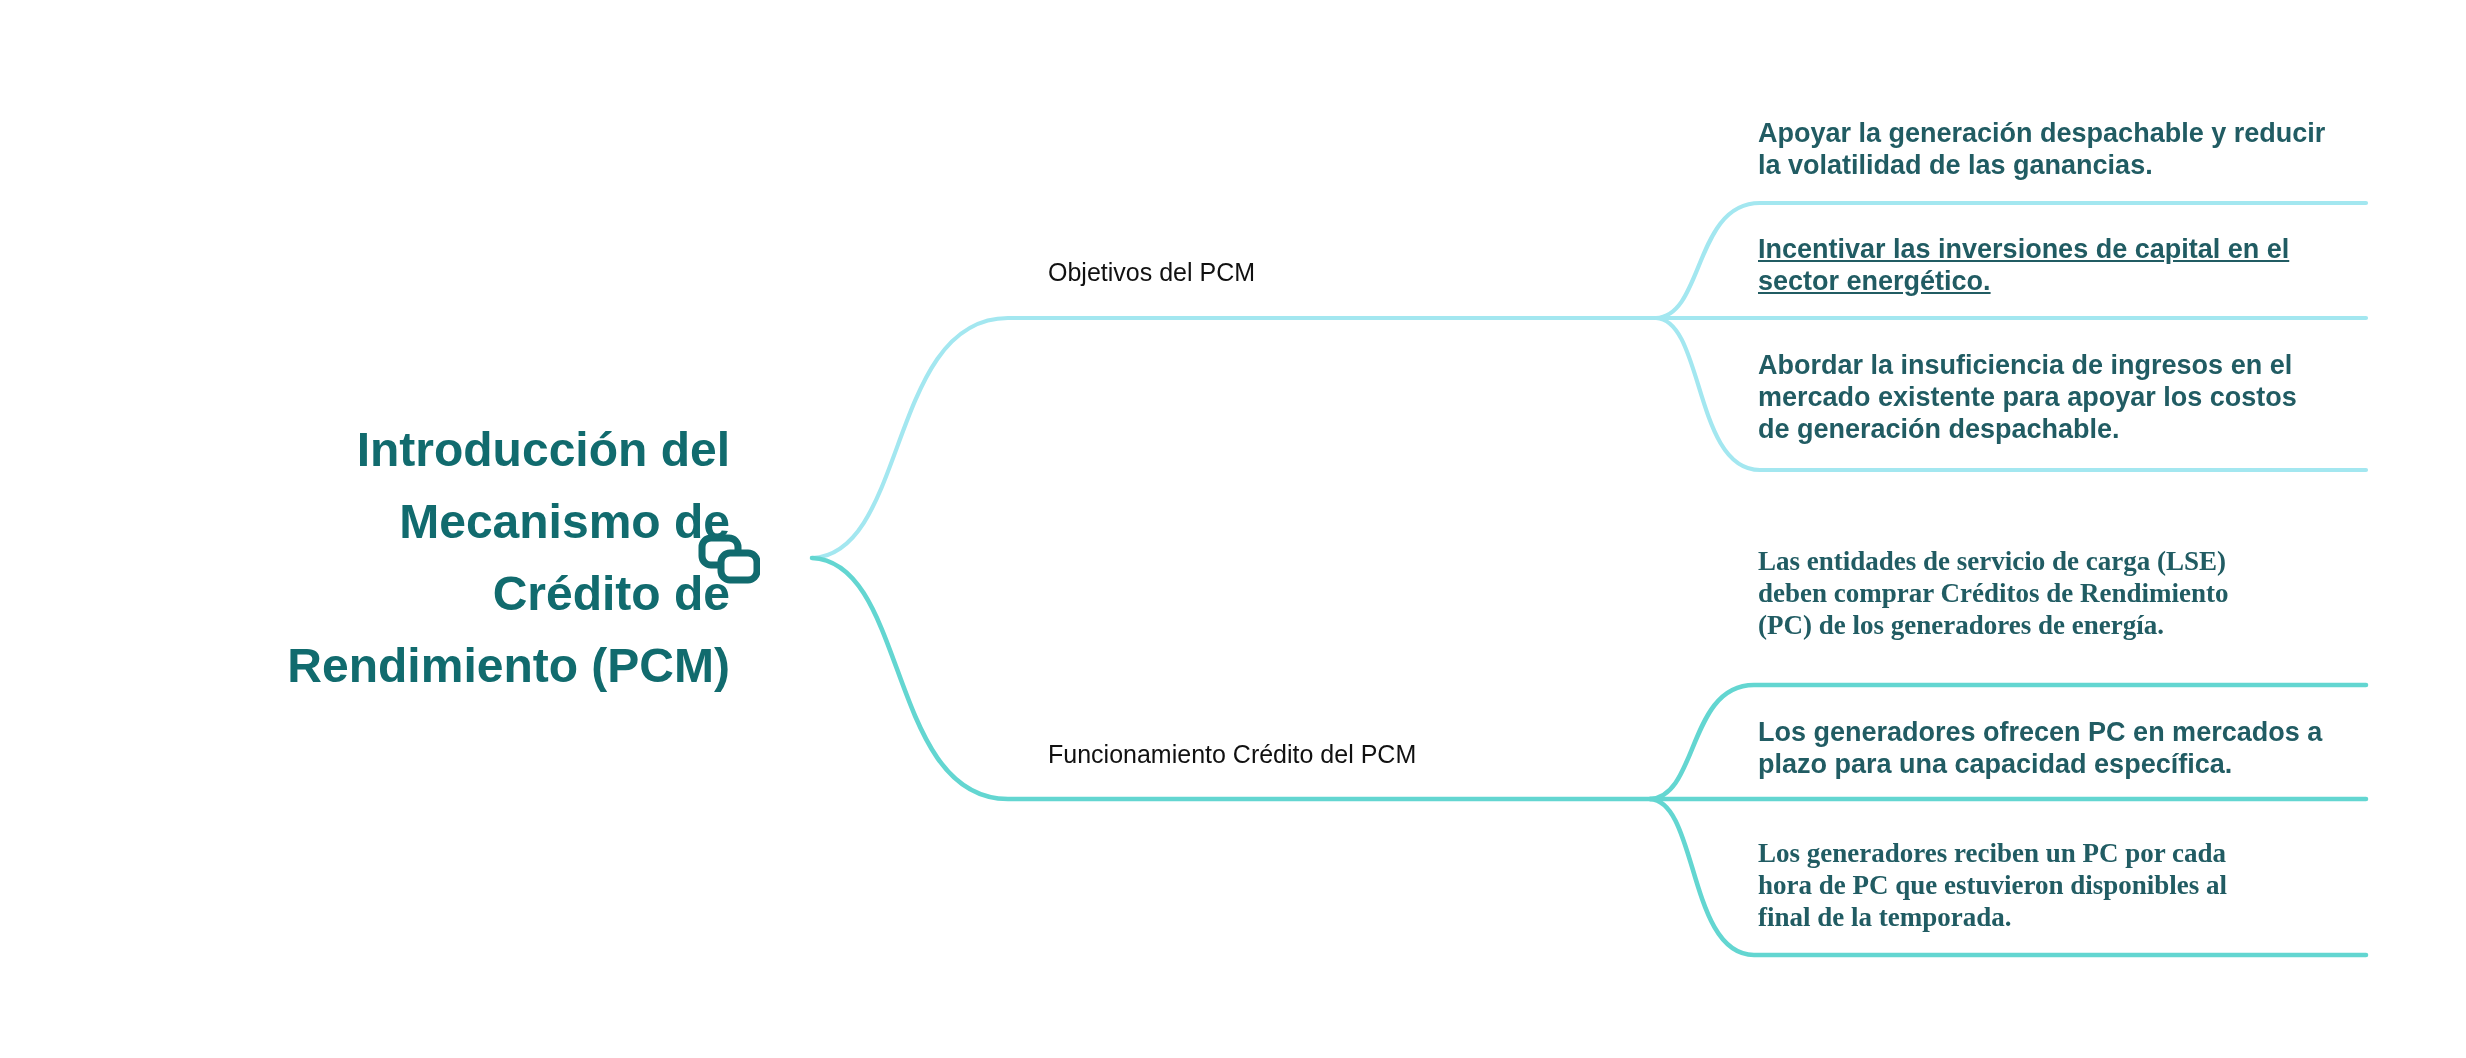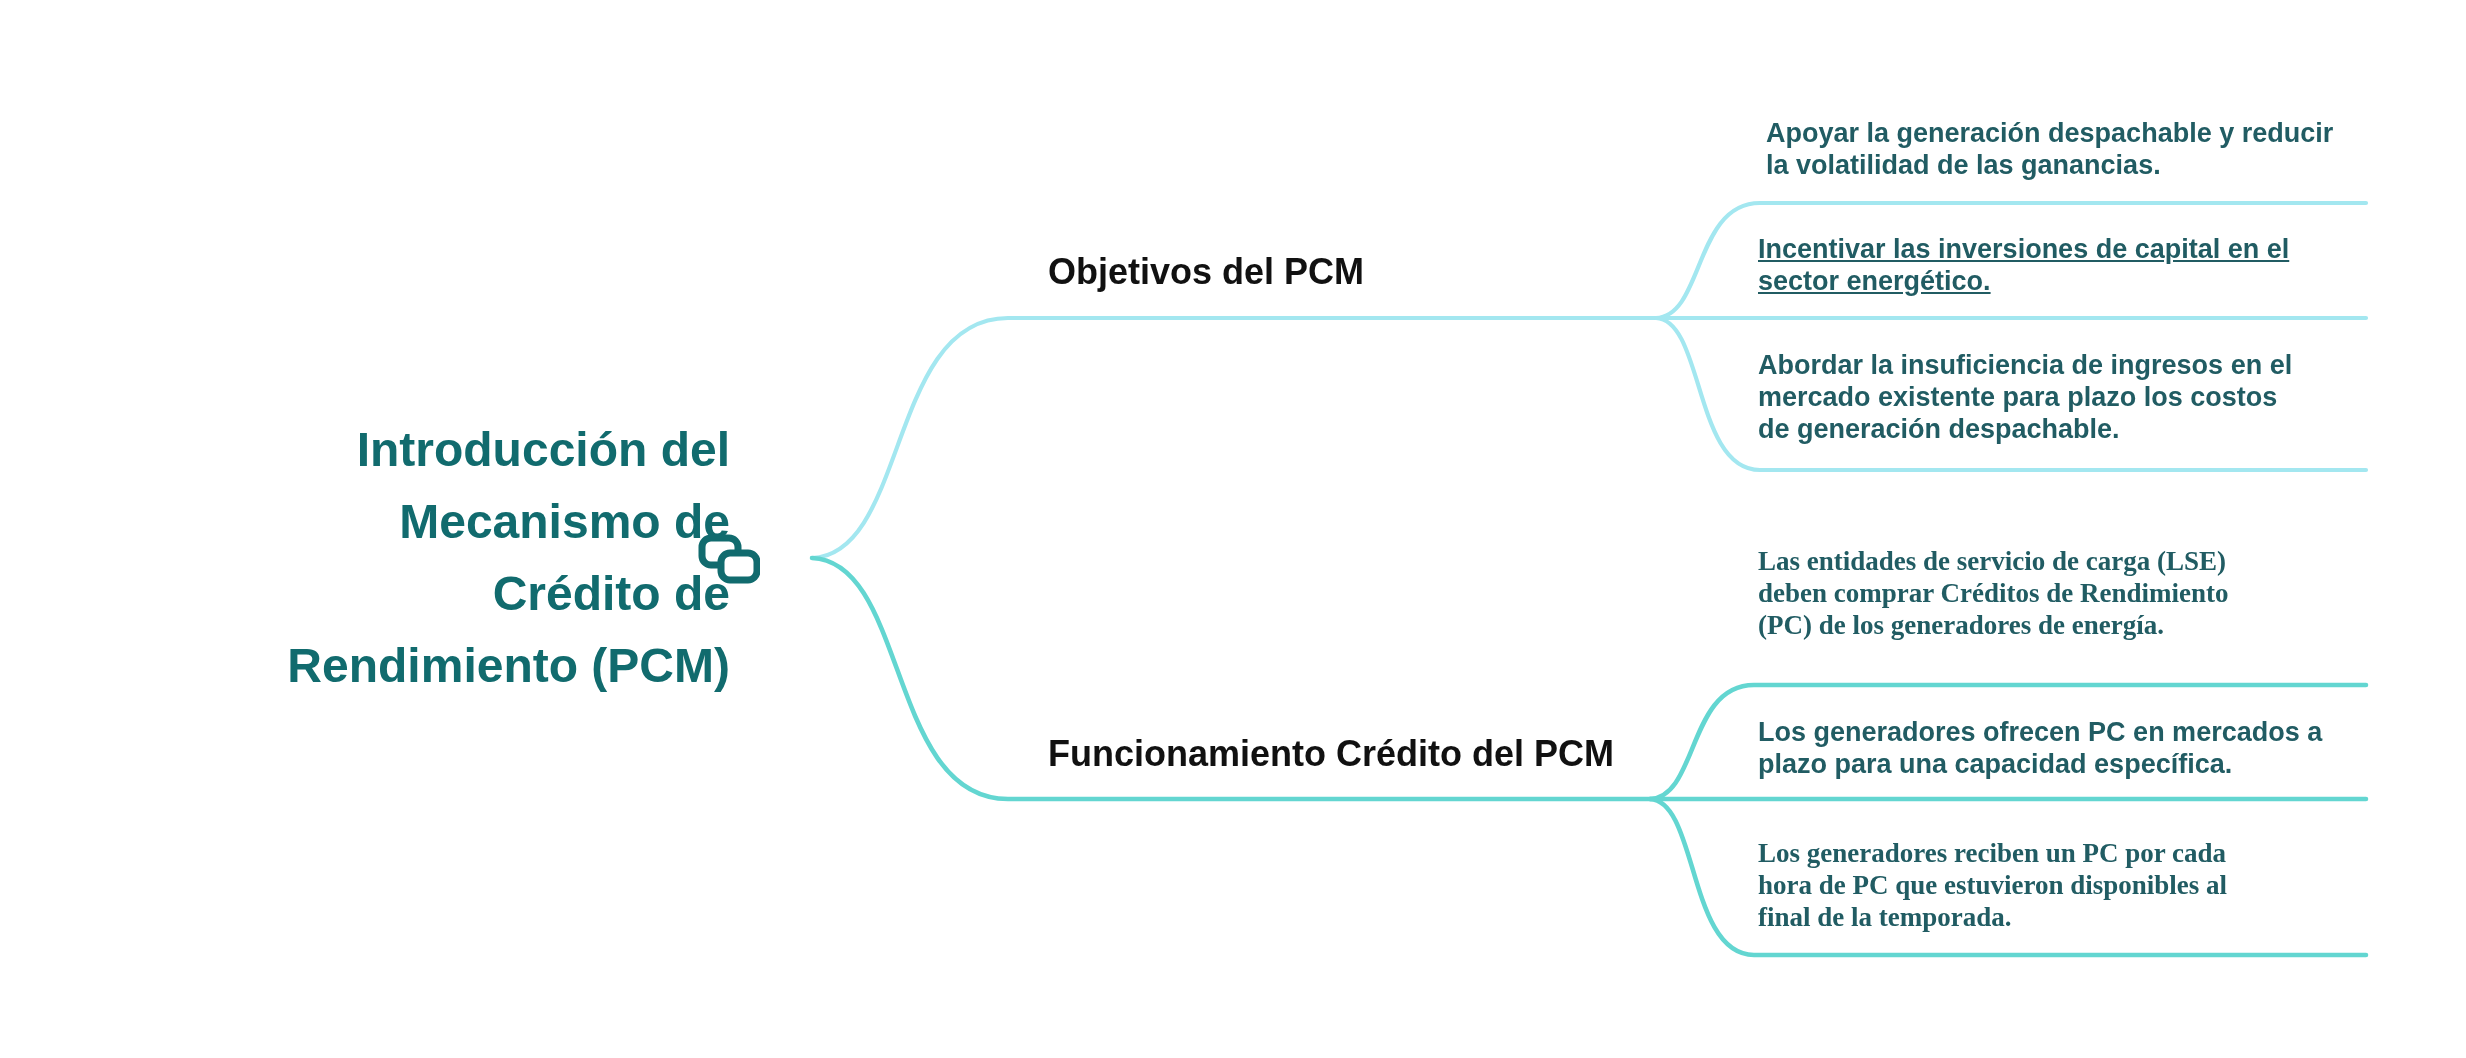--- a/index.html
+++ b/index.html
@@ -29,33 +29,33 @@
     text-align:right;white-space:pre-line;
     cursor:pointer;
   }
   .link-icon{
     position:absolute;left:698px;top:534px;width:62px;height:50px;
     cursor:pointer;
   }
   .branch-label{
     position:absolute;
     color:var(--heading-text);
-    font-size:36px;font-weight:700;line-height:44px;
+    font-size:25px;font-weight:400;line-height:44px;
     white-space:nowrap;cursor:pointer;
   }
   .branch-label.obj{left:1048px;top:250px;}
   .branch-label.fun{left:1048px;top:732px;}
 
   .leaf{
     position:absolute;left:1758px;width:612px;
     color:var(--leaf-text);
     font-size:27px;font-weight:700;line-height:32px;
     white-space:pre-line;cursor:pointer;
   }
-  .leaf.l1{top:117px;margin-left:8px;}
+  .leaf.l1{top:117px;}
   .leaf.l2{top:233px;text-decoration:underline;}
   .leaf.l3{top:349px;}
   .leaf.l4{top:545px;font-family:Liberation Serif, serif;}
   .leaf.l5{top:716px;}
   .leaf.l6{top:837px;font-family:Liberation Serif, serif;}
 </style>
 </head>
 <body>
 
 <svg class="connector-svg" viewBox="0 0 2466 1058" xmlns="http://www.w3.org/2000/svg">
@@ -84,21 +84,21 @@
 </svg>
 
 <div class="branch-label obj">Objetivos del PCM</div>
 <div class="branch-label fun">Funcionamiento Crédito del PCM</div>
 
 <div class="leaf l1">Apoyar la generación despachable y reducir
 la volatilidad de las ganancias.</div>
 <div class="leaf l2">Incentivar las inversiones de capital en el
 sector energético.</div>
 <div class="leaf l3">Abordar la insuficiencia de ingresos en el
-mercado existente para plazo los costos
+mercado existente para apoyar los costos
 de generación despachable.</div>
 
 <div class="leaf l4">Las entidades de servicio de carga (LSE)
 deben comprar Créditos de Rendimiento
 (PC) de los generadores de energía.</div>
 <div class="leaf l5">Los generadores ofrecen PC en mercados a
 plazo para una capacidad específica.</div>
 <div class="leaf l6">Los generadores reciben un PC por cada
 hora de PC que estuvieron disponibles al
 final de la temporada.</div>

